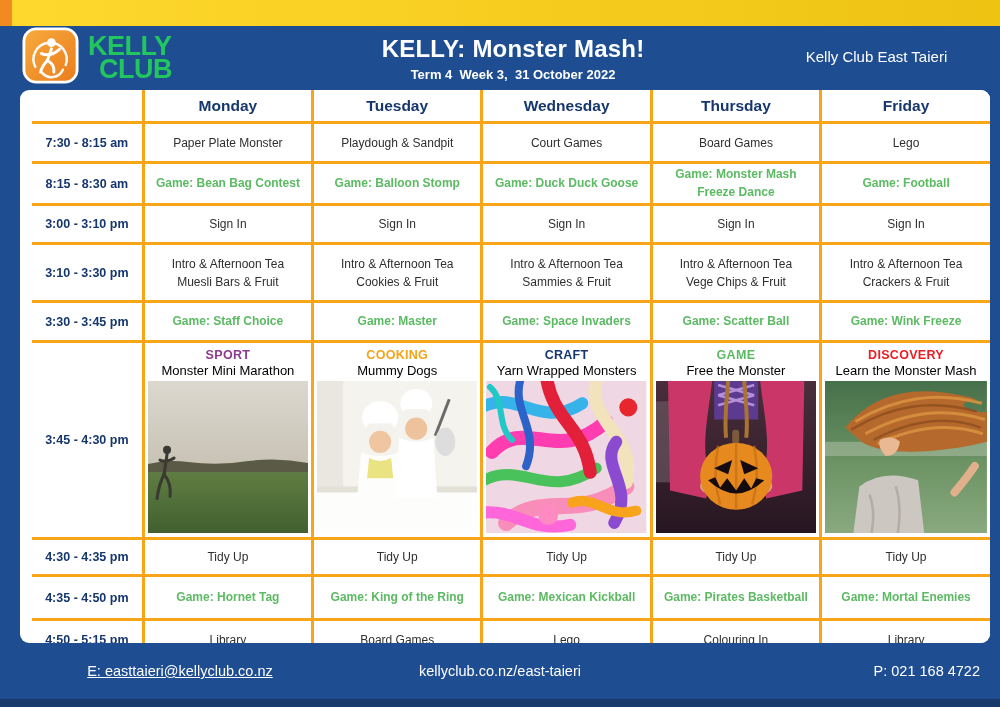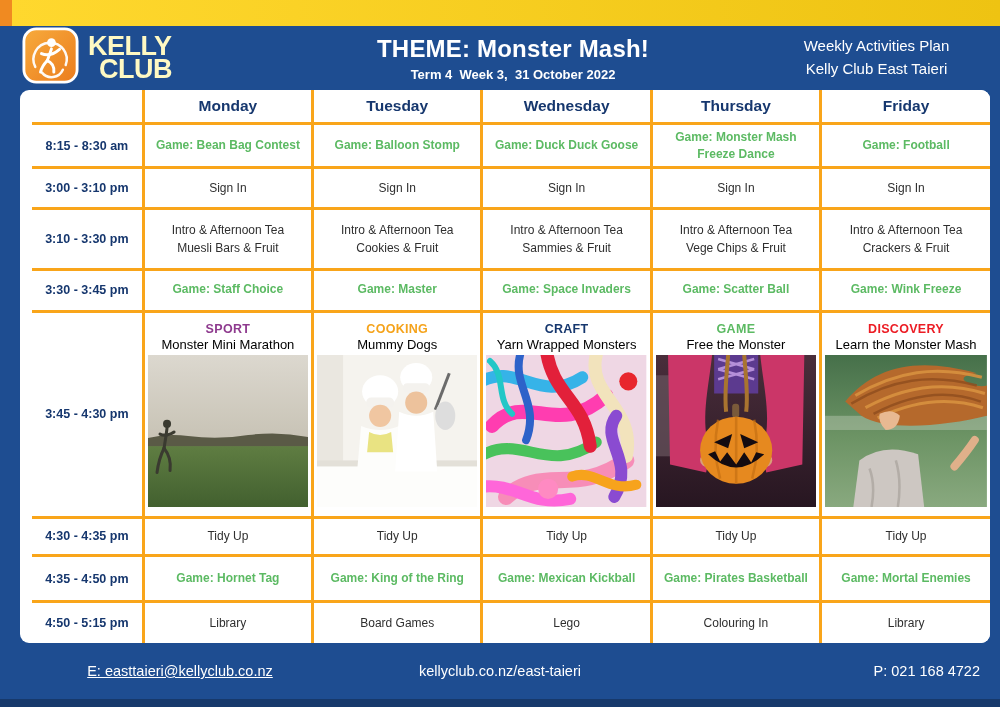--- a/index.html
+++ b/index.html
@@ -6,21 +6,21 @@
   body{
     width:1000px;height:707px;overflow:hidden;position:relative;
     background:#1E4D91;
     font-family:"Liberation Sans","DejaVu Sans",sans-serif;
   }
   
   .topbar{height:26px;background:linear-gradient(90deg,#f08a21 0,#f08a21 12px,#ffd82e 12px,#eec312 100%);}
   
   .header{height:63px;display:flex;align-items:center;padding:0 16px 0 22px;}
   .logo{display:flex;align-items:center;gap:9px;width:235px;}
-  .logo-text{color:#fef9c3;font-weight:bold;font-size:27px;line-height:.84;letter-spacing:-.5px;}
+  .logo-text{color:#22c55e;font-weight:bold;font-size:27px;line-height:.84;letter-spacing:-.5px;}
   .logo-text .l2{margin-left:11px;}
   .hcenter{flex:1;text-align:center;color:#fff;margin-top:2px;}
   .theme-title{font-size:24px;font-weight:bold;letter-spacing:.2px;}
   .theme-sub{font-size:13px;font-weight:bold;margin-top:4px;white-space:pre;}
   .hright{width:215px;text-align:center;color:#fff;font-size:15px;line-height:1.5;}
   
   .sheet{width:958px;height:553px;margin:1px 0 0 20px;background:#fff;border-radius:9px;overflow:hidden;padding-left:12px;}
   table{border-collapse:collapse;border:hidden;table-layout:fixed;width:958px;height:553px;background:#fff;}
   td,th{border:3px solid #F9A51A;text-align:center;vertical-align:middle;padding:2px 4px;}
   col.c-time{width:111px;}
@@ -74,25 +74,24 @@
           <path d="M26.5 35.5 C31.5 37.5 34 41.5 33.5 47.5"></path>
         </g>
       </svg>
     </span>
     <div class="logo-text">
       <div>KELLY</div>
       <div class="l2">CLUB</div>
     </div>
   </div>
   <div class="hcenter">
-    <div class="theme-title">THEME: Monster Mash!</div>
+    <div class="theme-title">KELLY: Monster Mash!</div>
     <div class="theme-sub">Term 4  Week 3,  31 October 2022</div>
   </div>
   <div class="hright">
-    <div>Weekly Activities Plan</div>
     <div>Kelly Club East Taieri</div>
   </div>
 </div>
 
 <div class="sheet">
 <table>
   <colgroup>
     <col class="c-time">
         <col class="c-day">
         <col class="c-day">
@@ -103,20 +102,28 @@
   <tbody>
         <tr>
     <td class="time"></td>
     <th class="day">Monday</th>
     <th class="day">Tuesday</th>
     <th class="day">Wednesday</th>
     <th class="day">Thursday</th>
     <th class="day">Friday</th>
   </tr>
 
+  <tr class="rh33">
+    <td class="time">7:30 - 8:15 am</td>
+    <td class="plain">Paper Plate Monster</td>
+    <td class="plain">Playdough &amp; Sandpit</td>
+    <td class="plain">Court Games</td>
+    <td class="plain">Board Games</td>
+    <td class="plain">Lego</td>
+  </tr>
 
   <tr class="rh35">
     <td class="time">8:15 - 8:30 am</td>
     <td class="game">Game: Bean Bag Contest</td>
     <td class="game">Game: Balloon Stomp</td>
     <td class="game">Game: Duck Duck Goose</td>
     <td class="game">Game: Monster Mash Freeze Dance</td>
     <td class="game">Game: Football</td>
   </tr>
 

